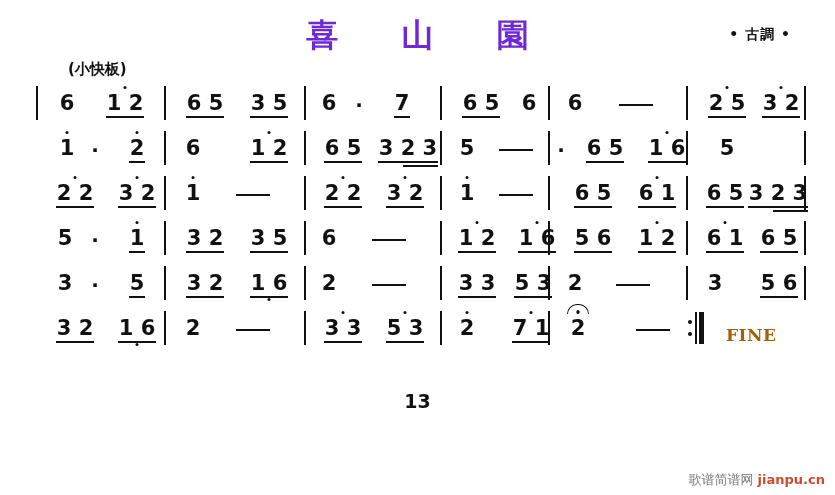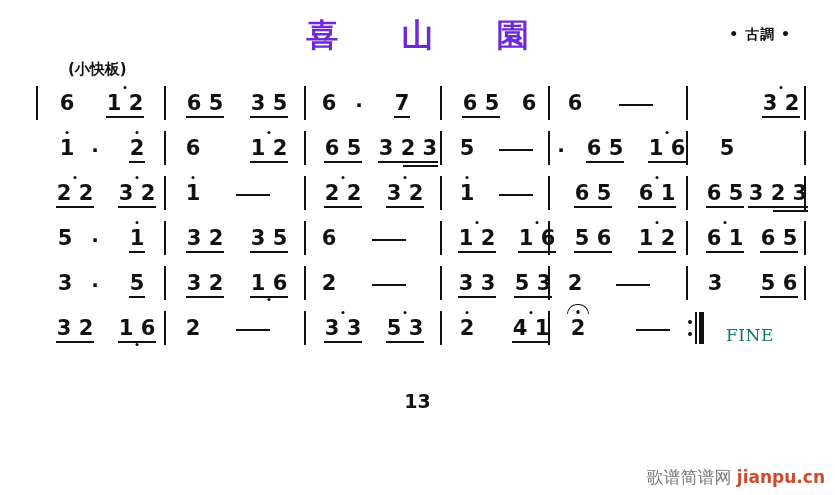--- a/index.html
+++ b/index.html
@@ -216,24 +216,24 @@
     margin-right: 2px;
   }
   .repeat-end .thickbar {
     width: 5px;
     height: 32px;
     background: #111;
   }
   .fine {
     position: absolute;
     font-family: "DejaVu Serif", serif;
-    font-weight: normal;
+    font-weight: bold;
     font-size: 17px;
     letter-spacing: 0.5px;
-    color: #0f766e;
+    color: #a16207;
   }
 
   
   .rule {
     position: absolute;
     left: 38px;
     width: 758px;
     height: 3px;
     background: #111;
   }
@@ -262,21 +262,21 @@
     font-size: 12.5px;
     font-weight: bold;
     color: #111;
     letter-spacing: 0.5px;
   }
   .watermark {
     position: absolute;
     right: 10px;
     bottom: 6px;
     font-family: "DejaVu Sans", sans-serif;
-    font-size: 17px;
+    font-size: 13px;
     color: #7a7a7a;
   }
   .watermark b { color: #cf4b2e; font-weight: bold; }
 </style>
 </head>
 <body>
 
 <div class="page">
 
   <div class="title">喜 山 園</div>
@@ -343,20 +343,26 @@
           </span>
       </div>
       <div class="cell" style="left:524px;width:30px;">
         <span class="ng">
             <span class="note">6</span>
           </span>
       </div>
       <div class="cell" style="left:570px;width:60px;">
         <span class="dash"></span>
       </div>
+      <div class="cell" style="left:662px;width:58px;">
+        <span class="ng">
+            <span class="note up">2 5</span>
+            <span class="beam1"></span>
+          </span>
+      </div>
       <div class="cell" style="left:716px;width:58px;">
         <span class="ng">
             <span class="note up">3 2</span>
             <span class="beam1"></span>
           </span>
       </div>
     </div>
 
     <div class="score-row">
       <div class="barline" style="left:128px;"></div>
@@ -702,21 +708,21 @@
             <span class="beam1"></span>
           </span>
       </div>
       <div class="cell" style="left:416px;width:30px;">
         <span class="ng">
             <span class="note up">2</span>
           </span>
       </div>
       <div class="cell" style="left:466px;width:58px;">
         <span class="ng">
-            <span class="note up">4 1</span>
+            <span class="note up">7 1</span>
             <span class="beam1"></span>
           </span>
       </div>
       <div class="cell" style="left:524px;width:36px;">
         <span class="ng ferm">
           <span class="arc"></span>
           <span class="arcdot"></span>
           <span class="note up">2</span>
         </span>
       </div>

